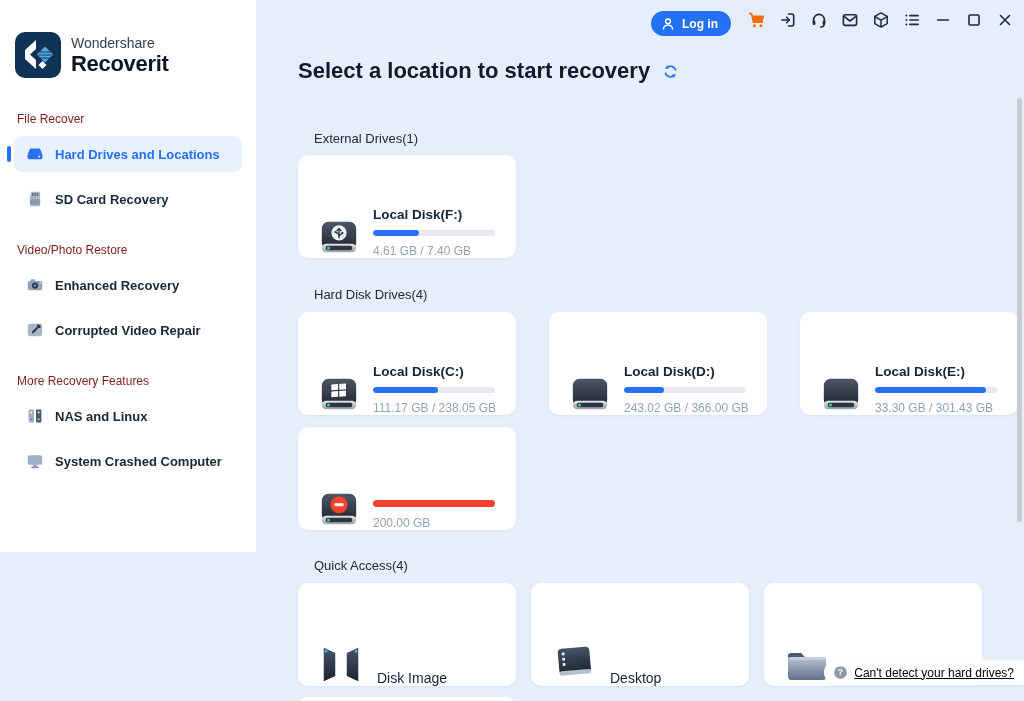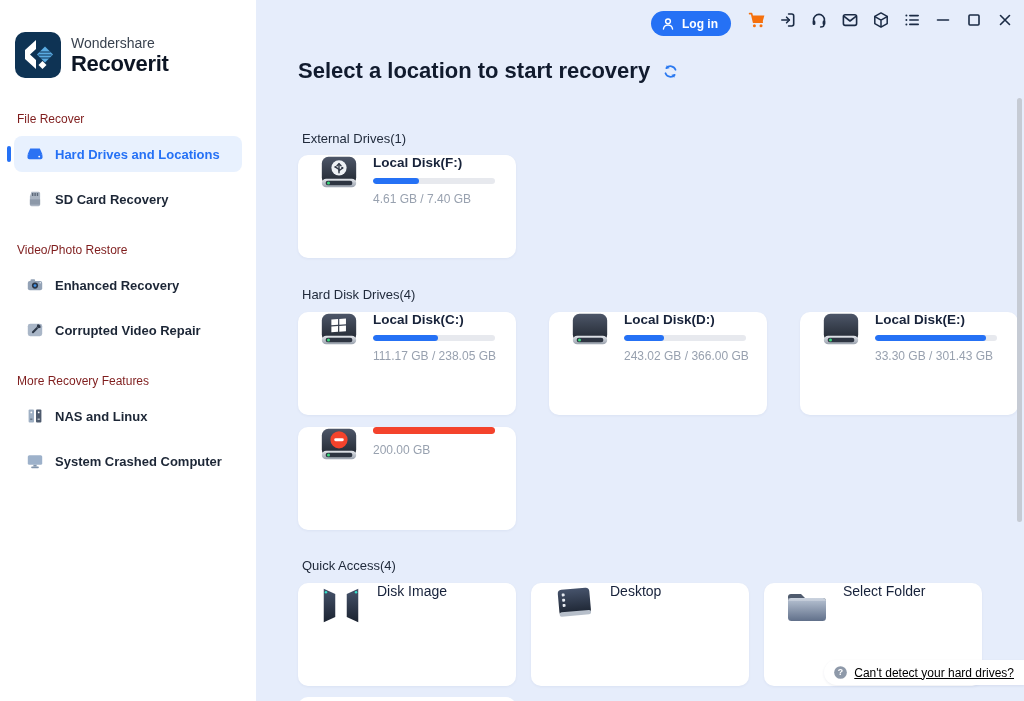--- a/index.html
+++ b/index.html
@@ -1,20 +1,20 @@
 <!DOCTYPE html>
 <html><head>
 <meta charset="utf-8">
 <style>
   html,body{margin:0;padding:0;}
   body{font-family:"Liberation Sans",sans-serif;}
   #app{position:relative;width:1024px;height:701px;background:#e6edfb;overflow:hidden;}
 
   
-  .sidebar{position:absolute;left:0;top:0;width:256px;height:701px;background:#ffffff;}
+  .sidebar{position:absolute;left:0;top:0;width:256px;height:552px;background:#ffffff;}
   .brand{display:flex;align-items:center;gap:10px;padding:32px 0 0 15px;}
   .brand-l1{font-size:14px;color:#39424f;line-height:17px;}
   .brand-l2{font-size:22px;font-weight:bold;color:#0c1524;line-height:23px;letter-spacing:-0.3px;}
   .side-label{font-size:12px;color:#7f1d1d;margin:34px 0 10px 17px;}
   .side-label.mt{margin-top:26px;}
   .side-item{position:relative;display:flex;align-items:center;gap:11px;height:36px;margin:0 14px 9px 14px;border-radius:8px;padding-left:12px;cursor:pointer;}
   .side-item .lbl{font-size:13px;font-weight:bold;color:#1c2636;}
   .side-item.active{background:#e8f1fe;}
   .side-item.active .lbl{color:#2571f5;}
   .ind{position:absolute;left:-7px;top:10px;width:4px;height:16px;border-radius:2px;background:#2571f5;}
@@ -24,32 +24,32 @@
   .main{position:absolute;left:256px;top:0;right:0;bottom:0;}
 
   .topbar{position:absolute;top:11px;right:10px;display:flex;align-items:flex-start;gap:13px;height:28px;}
   .login-btn{display:flex;align-items:center;gap:6px;height:25px;padding:0 13px 0 9px;background:#2571f5;border-radius:13px;color:#fff;font-size:12px;font-weight:bold;cursor:pointer;margin-right:4px;}
   .tb-ic{width:18px;height:18px;cursor:pointer;}
 
   .page-title-row{position:absolute;left:42px;top:58px;display:flex;align-items:center;gap:12px;}
   .page-title{font-size:22px;font-weight:bold;color:#111b2e;margin:0;}
   .refresh{width:17px;height:17px;cursor:pointer;}
 
-  .s-label{position:absolute;left:46px;font-size:13px;color:#212b3c;}
+  .s-label{position:absolute;left:58px;font-size:13px;color:#212b3c;}
   #lbl-external{top:131px;}
   #lbl-hdd{top:287px;}
   #lbl-quick{top:558px;}
 
   .row{position:absolute;left:42px;display:flex;gap:15px;}
   #row-external{top:155px;}
   #row-hdd{top:312px;gap:33px;}
   #row-hdd2{top:427px;}
   #row-quick{top:583px;}
 
-  .card{width:218px;height:103px;background:#fff;border-radius:10px;box-shadow:0 1px 3px rgba(20,40,90,.05);display:flex;align-items:flex-start;padding-left:20px;box-sizing:border-box;gap:13px;cursor:pointer;}
+  .card{width:218px;height:103px;background:#fff;border-radius:10px;box-shadow:0 1px 3px rgba(20,40,90,.05);display:flex;align-items:flex-end;padding-left:20px;box-sizing:border-box;gap:13px;cursor:pointer;}
   .drive-ic{width:42px;height:38px;flex:0 0 42px;}
   .d-name{font-size:13.5px;font-weight:bold;color:#18233a;margin-bottom:8px;}
   .bar{width:122px;height:6px;border-radius:3px;background:#e7e9ee;overflow:hidden;margin-bottom:8px;}
   .bar i{display:block;height:100%;border-radius:3px;}
   .bar.thick{height:7px;margin-bottom:9px;}
   .d-size{font-size:12px;color:#98a1af;}
 
   .qa-ic{width:46px;height:44px;flex:0 0 46px;}
   .qa-lbl{font-size:14px;font-weight:normal;color:#16213a;}
 

